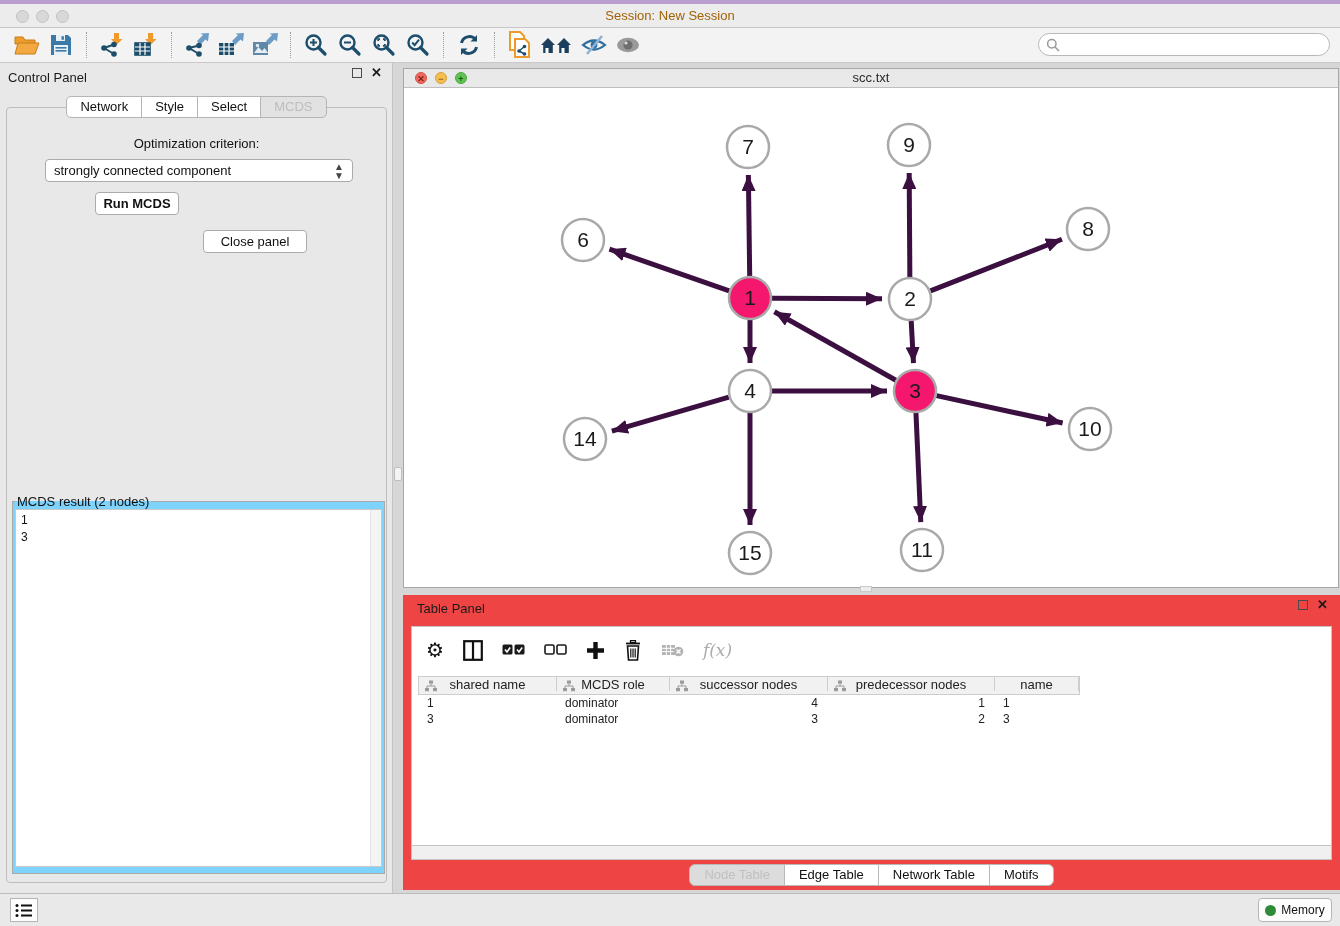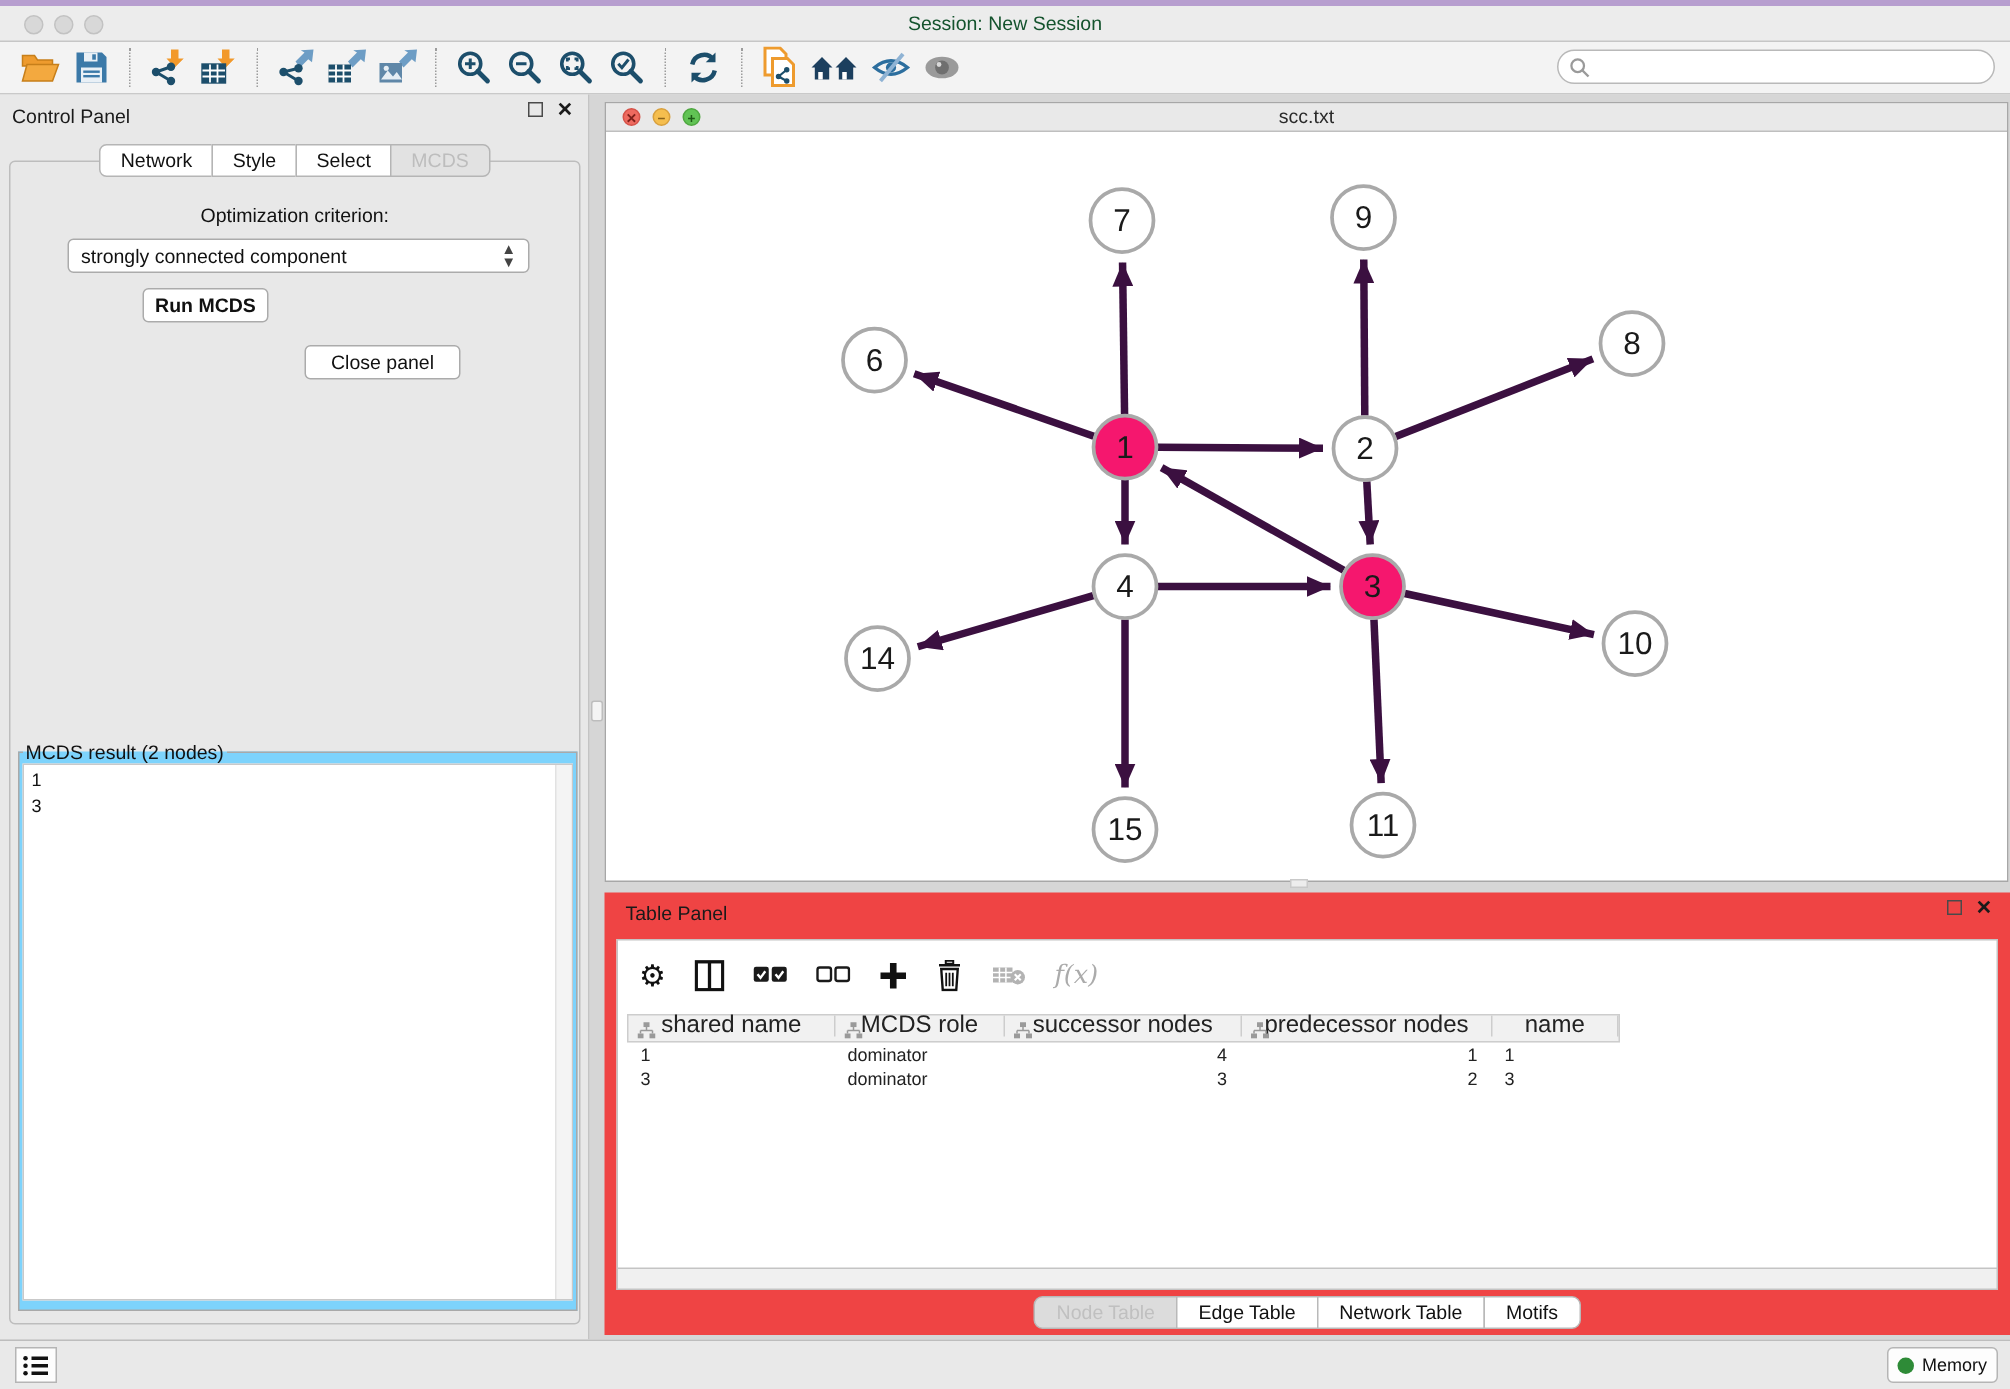--- a/index.html
+++ b/index.html
@@ -4,21 +4,21 @@
 <style>
   * { margin:0; padding:0; box-sizing:border-box; }
   html,body { width:1340px; height:926px; font-family:"Liberation Sans",sans-serif; }
   #app { position:relative; width:1340px; height:926px; background:#D6D6D6; overflow:hidden; }
   .abs { position:absolute; }
 
   
   #top-strip { left:0; top:0; width:1340px; height:4px; background:#B79ECF; }
   #titlebar { left:0; top:4px; width:1340px; height:24px; background:#ECECEC; border-bottom:1px solid #C6C6C6; }
   .tl-dot { position:absolute; top:6px; width:13px; height:13px; border-radius:50%; background:#D8D8D8; border:1px solid #C2C2C2; }
-  #win-title { width:100%; text-align:center; line-height:23px; font-size:13px; color:#14532d; }
+  #win-title { width:100%; text-align:center; line-height:23px; font-size:13px; color:#a16207; }
 
   
   #toolbar { left:0; top:28px; width:1340px; height:35px; background:#F3F3F3; border-bottom:1px solid #C9C9C9;
              display:flex; align-items:center; padding-left:10px; }
   .tb-btn { width:34px; height:30px; display:flex; align-items:center; justify-content:center; flex:0 0 auto; }
   .tb-sep { width:1px; height:26px; border-left:1px dotted #9C9C9C; margin:0 8px; flex:0 0 auto; }
   #search-box { position:absolute; right:10px; top:5px; width:292px; height:23px; background:#fff;
                 border:1px solid #B9B9B9; border-radius:12px; display:flex; align-items:center; padding-left:7px; }
   #search-box input { border:none; outline:none; flex:1; height:18px; font-size:12px; background:transparent; }
 
@@ -64,21 +64,21 @@
 
   
   #table-panel { left:403px; top:595px; width:937px; height:295px; background:#ef4444;padding-left:32px; }
   #tp-header-title { left:14px; top:6px; }
   #tp-box { left:8px; top:31px; width:921px; height:220px; background:#FFF; border:1px solid #C4C4C4; }
   #tp-toolbar { position:absolute; left:14px; top:8px; height:30px; display:flex; align-items:center; gap:19px; }
   .tpi { display:flex; align-items:center; justify-content:center; }
   #fx-label { font-family:"DejaVu Serif",serif; font-style:italic; font-size:17px; color:#ABABAB; }
   #table-grid { position:absolute; left:6px; top:49px; }
   #table-header-row { display:flex; height:19px; background:#F1F1F1; border:1px solid #CDCDCD; }
-  .th { position:relative; height:14px; border-right:1px solid #CDCDCD; font-size:16px; color:#222;
+  .th { position:relative; height:14px; border-right:1px solid #CDCDCD; font-size:13px; color:#222;
         display:flex; align-items:center; justify-content:center; }
   .th .tree-ic { position:absolute; left:6px; top:3px; }
   .tr { display:flex; height:16px; }
   .td { font-size:12px; color:#222; padding:0 9px; line-height:16px; overflow:hidden; }
   .td.align-right { text-align:right; }
   #tp-scroll { left:8px; top:251px; width:921px; height:14px; background:#F0F0F0; border:1px solid #C4C4C4; border-top:none; }
   #table-tabs { left:0; top:269px; width:937px; display:flex; justify-content:center; }
   .tp-tab { height:22px; line-height:20px; padding:0 14px; background:#FFF; border:1px solid #B9B9B9; margin-left:-1px;
             font-size:13px; font-weight:500; color:#111; }
   .tp-tab:first-child { border-radius:6px 0 0 6px; margin-left:0; }

